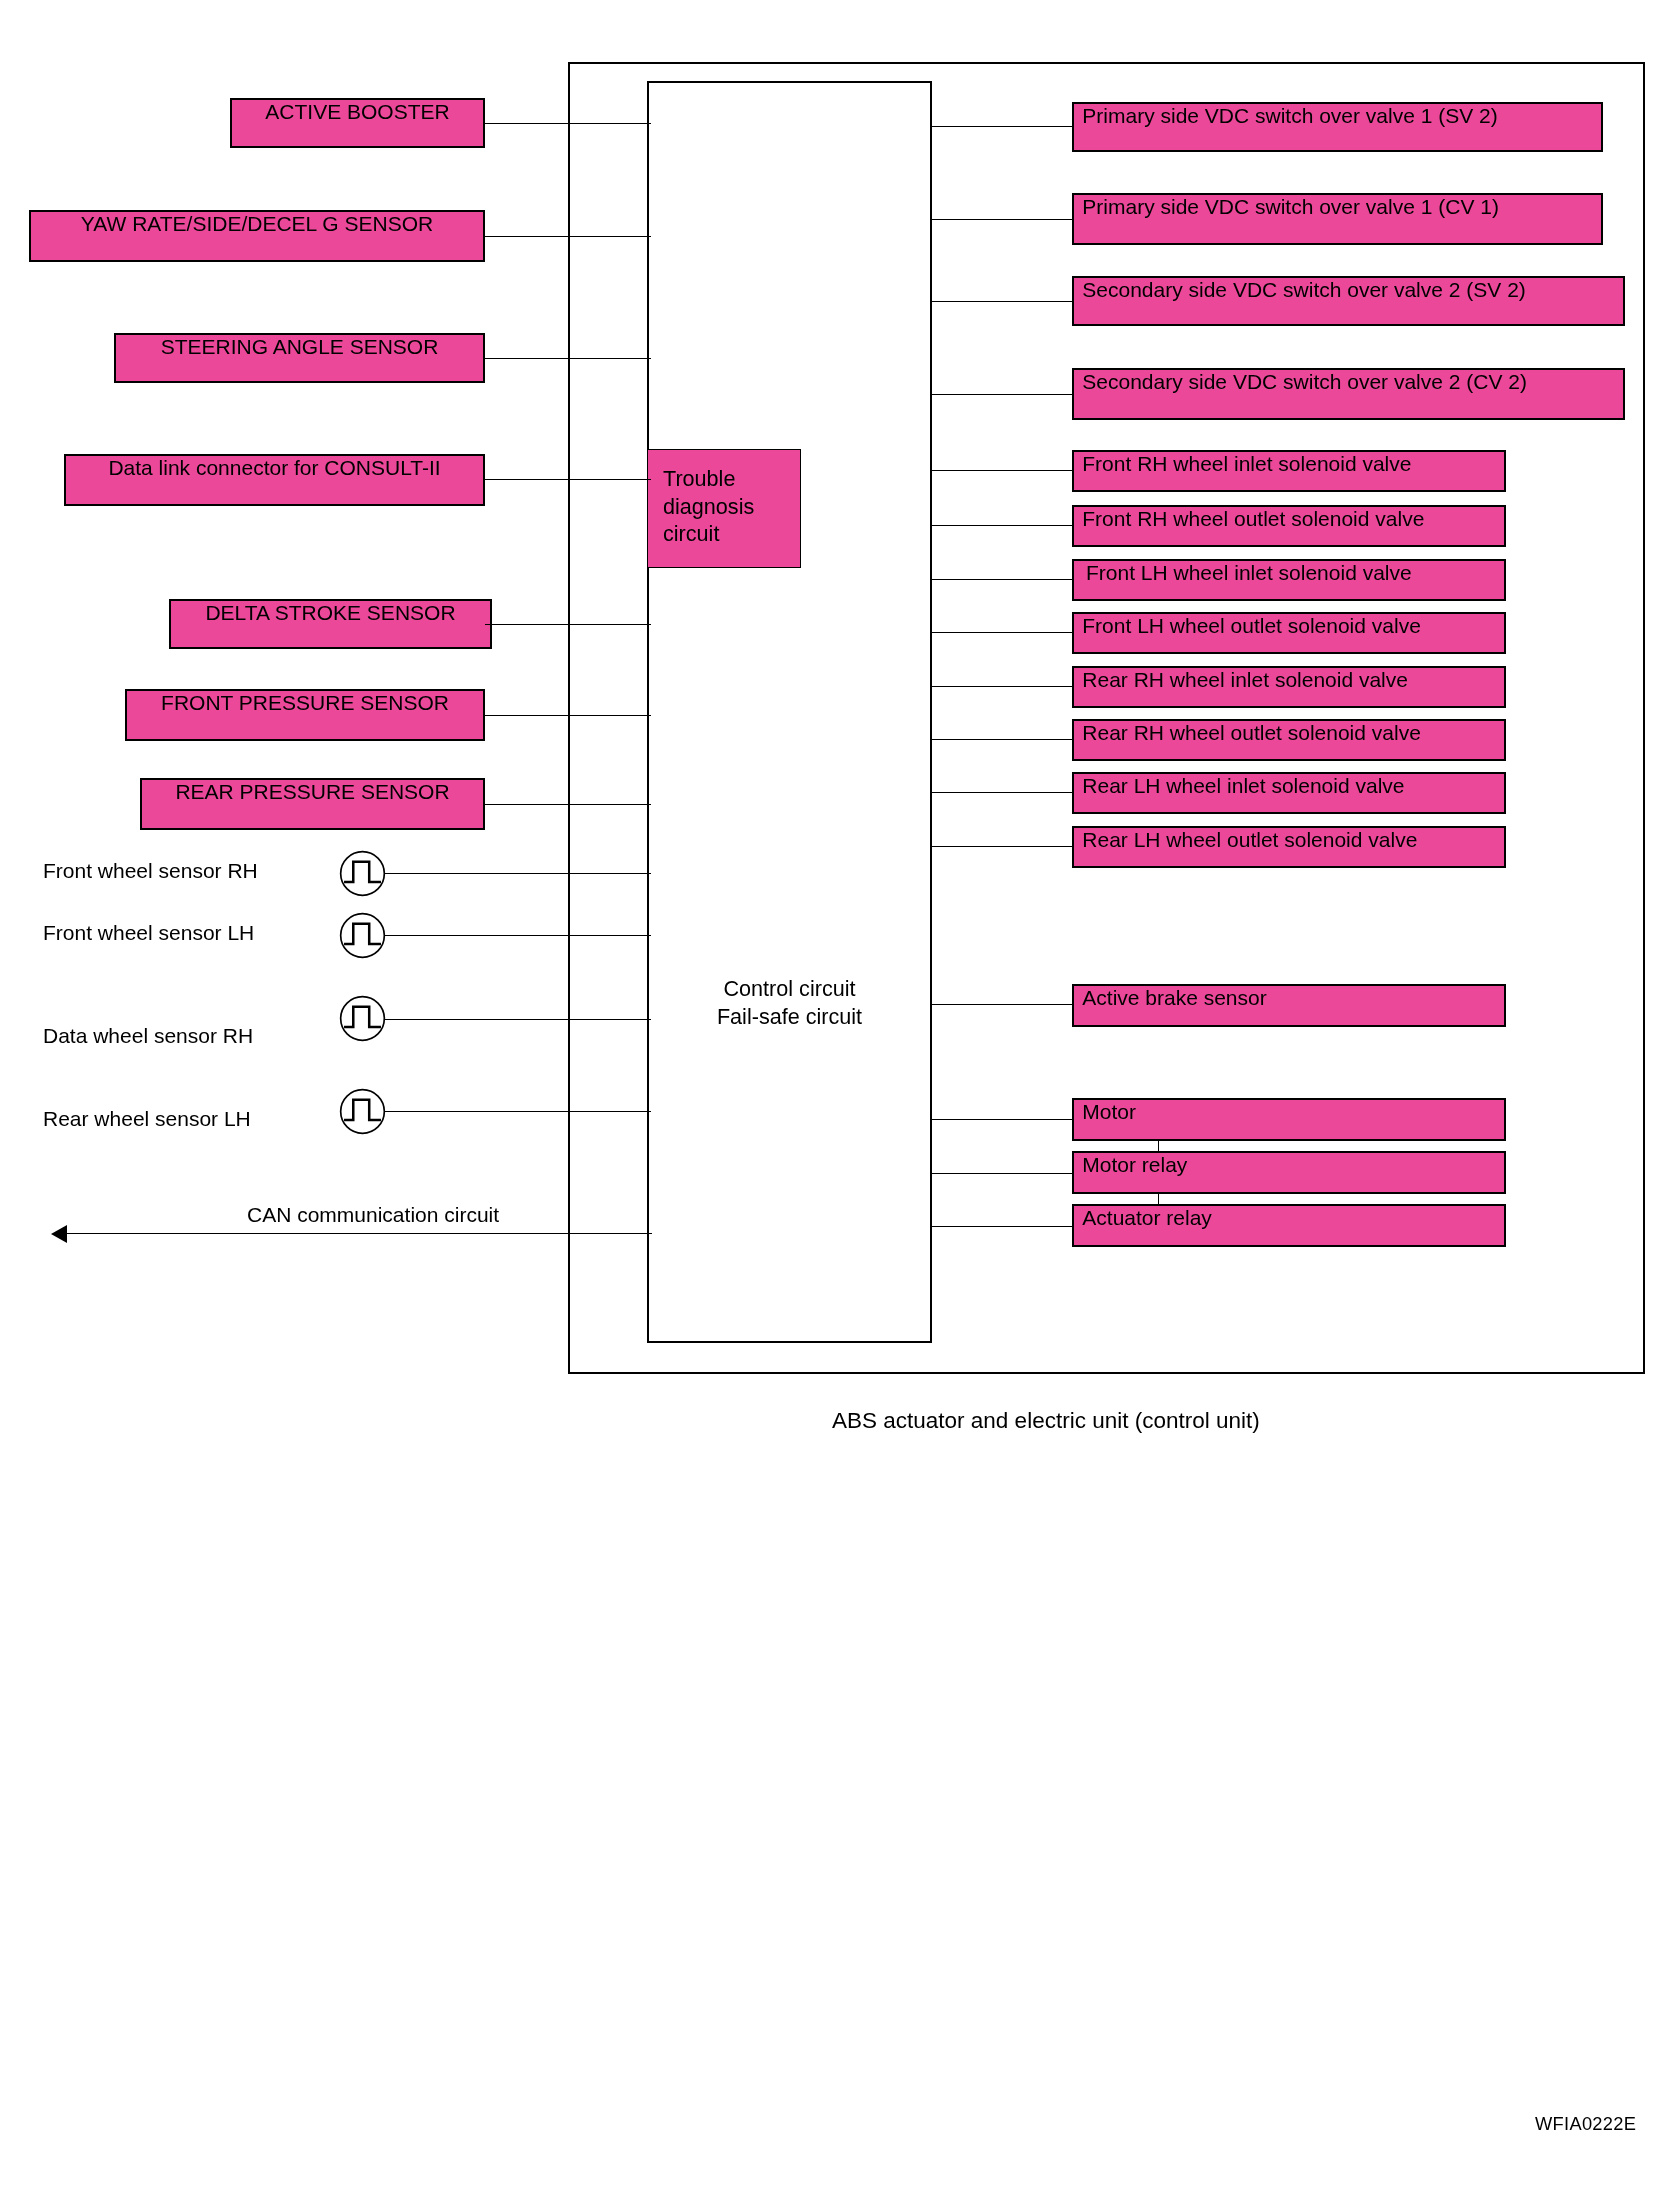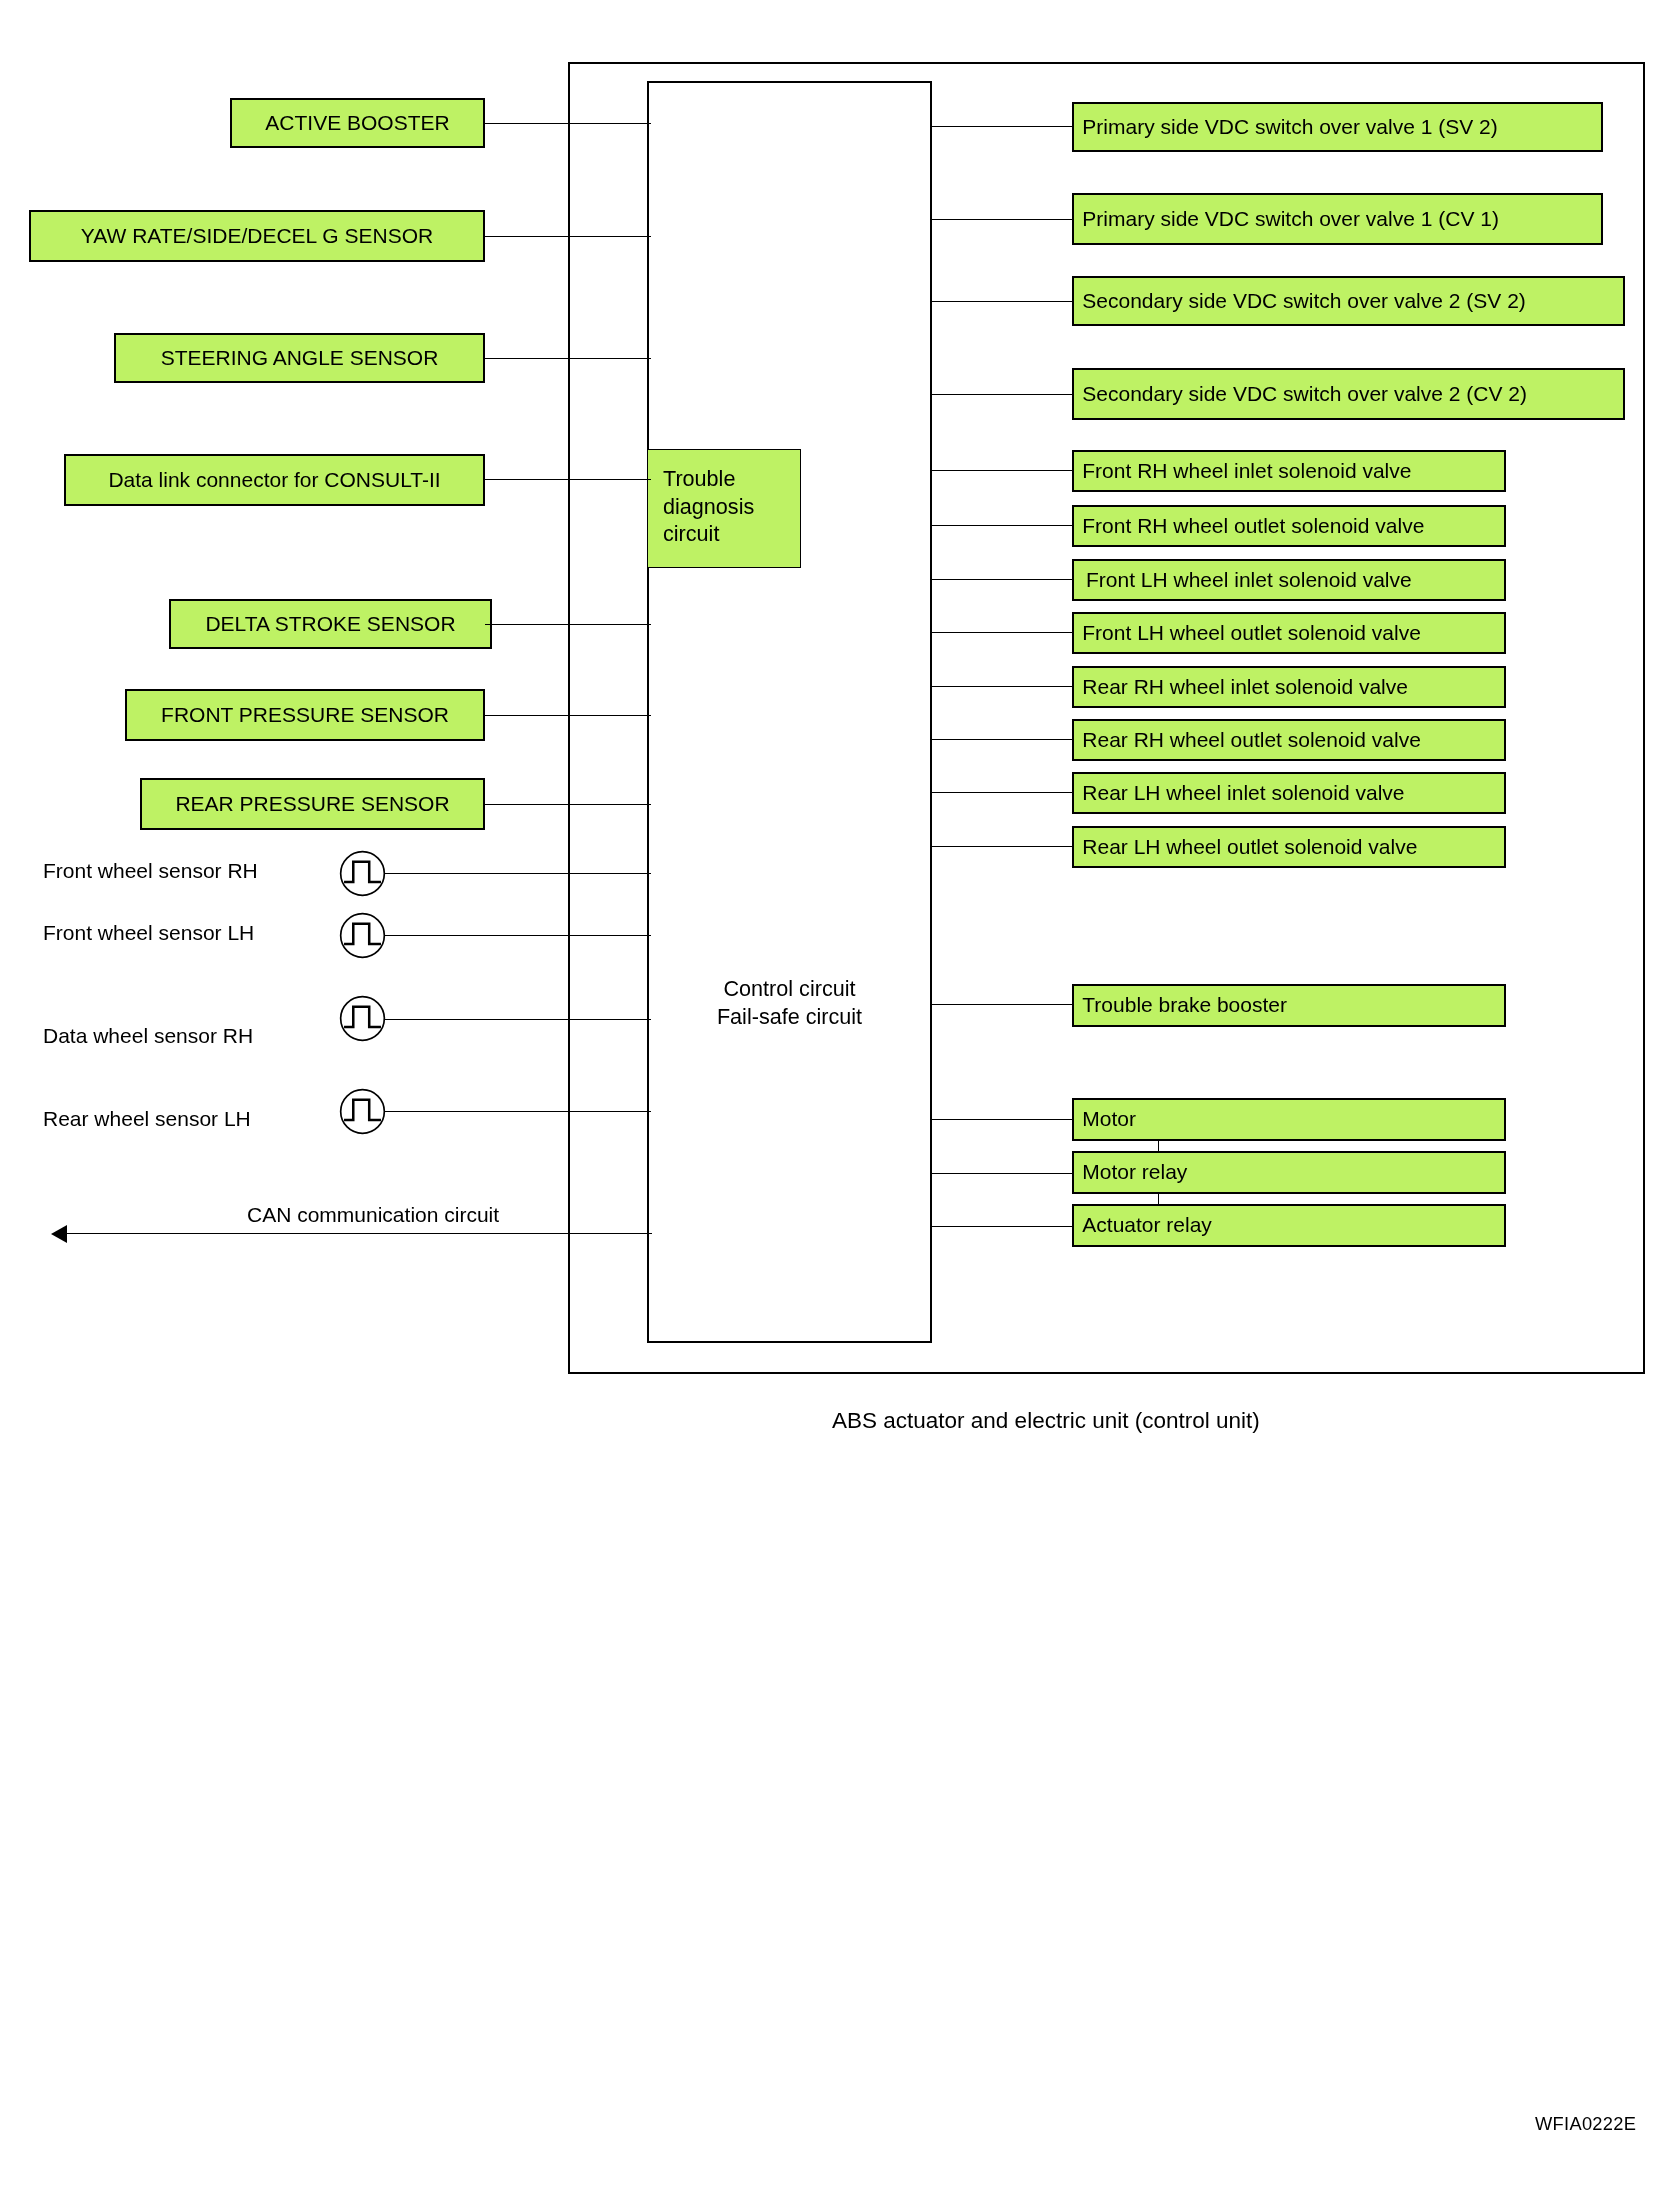--- a/index.html
+++ b/index.html
@@ -14,23 +14,23 @@
     background: #ffffff;
     font-family: "Liberation Sans", sans-serif;
     color: #000000;
     overflow: hidden;
   }
   
   .box {
     position: absolute;
     box-sizing: border-box;
     border: 2.5px solid #000;
-    background: #bef264;
+    background: #ec4899;
     display: flex;
-    align-items: center;
+    align-items: flex-start;
     font-size: 21px;
     line-height: 1.15;
     white-space: nowrap;
   }
   .box.center { justify-content: center; }
   .box.padleft { padding-left: 8.3px; }
 
   .plain-label {
     position: absolute;
     font-size: 21px;
@@ -240,21 +240,21 @@
     <span>Rear LH wheel inlet solenoid valve</span>
   </div>
   <div class="hline" style="left:930px; top:792px; width:142px;"></div>
 
   <div class="box padleft" style="left:1072px; top:826px; width:434px; height:42px;">
     <span>Rear LH wheel outlet solenoid valve</span>
   </div>
   <div class="hline" style="left:930px; top:846px; width:142px;"></div>
 
   <div class="box padleft" style="left:1072px; top:984px; width:434px; height:43px;">
-    <span>Trouble brake booster</span>
+    <span>Active brake sensor</span>
   </div>
   <div class="hline" style="left:930px; top:1004px; width:142px;"></div>
 
   <div class="box padleft" style="left:1072px; top:1098px; width:434px; height:43px;">
     <span>Motor</span>
   </div>
   <div class="hline" style="left:930px; top:1119px; width:142px;"></div>
 
   <div class="box padleft" style="left:1072px; top:1151px; width:434px; height:43px;">
     <span>Motor relay</span>

